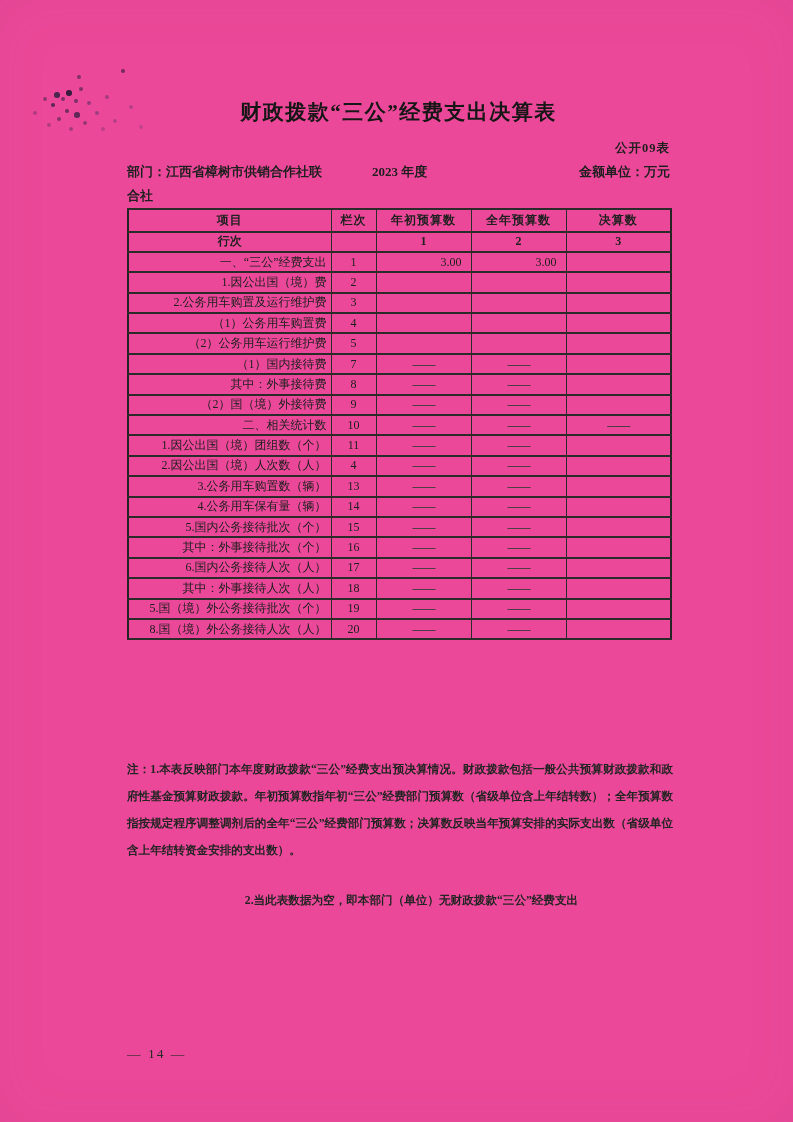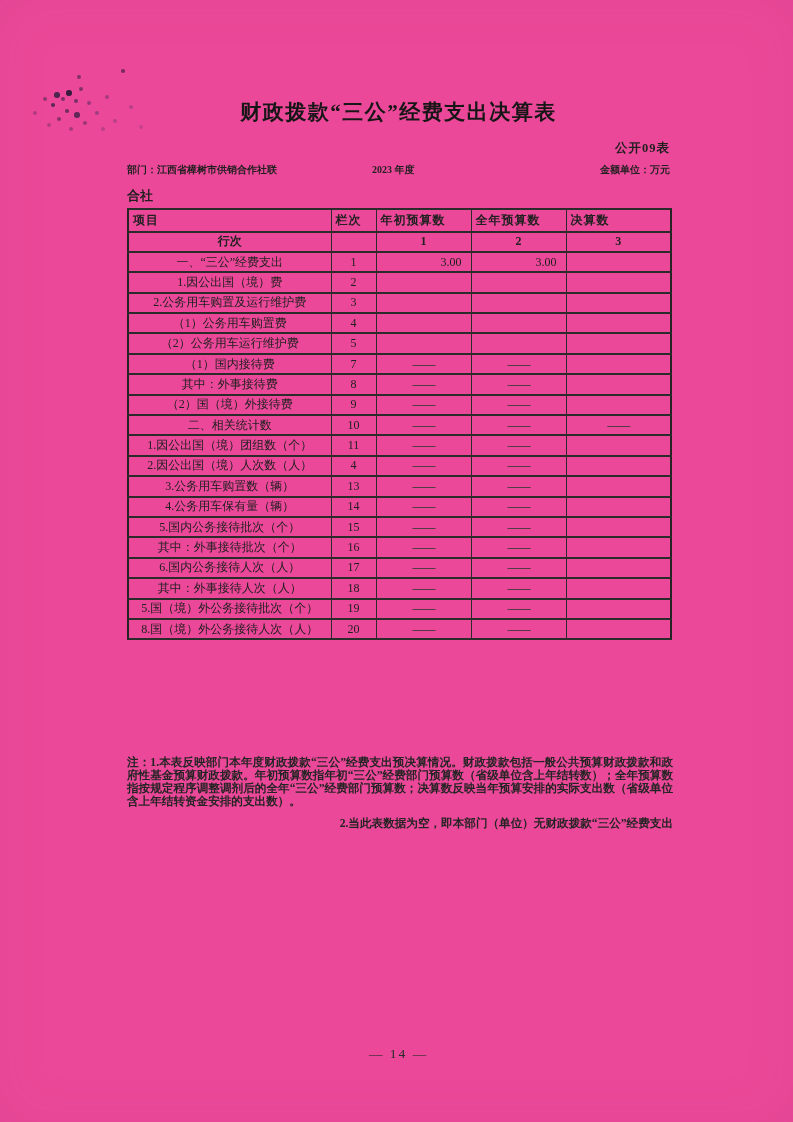--- a/index.html
+++ b/index.html
@@ -45,59 +45,59 @@
   .title {
     position: absolute; top: 98px; left: 127px; width: 543px;
     text-align: center;
     font-size: 21px; font-weight: bold; letter-spacing: 1.5px;
     color: #161616;
   }
   .form-code {
     position: absolute; top: 140px; left: 127px; width: 543px;
     text-align: right; font-size: 12.5px; font-weight: bold; letter-spacing: 1px;
   }
-  .meta-row { position: absolute; top: 163px; left: 127px; width: 543px; height: 18px; font-size: 10px; font-weight: bold; }
+  .meta-row { position: absolute; top: 163px; left: 127px; width: 543px; height: 18px; font-size: 13px; font-weight: bold; }
   .meta-dept { position: absolute; left: 0; top: 0; }
   .meta-year { position: absolute; left: 245px; top: 0; }
   .meta-unit { position: absolute; right: 0; top: 0; }
   .dept-wrap { position: absolute; top: 187px; left: 127px; font-size: 13px; font-weight: bold; }
 
   table.main {
     position: absolute; top: 208px; left: 127px;
     width: 543px; border-collapse: collapse; table-layout: fixed;
     font-size: 12px; color: #202020;
   }
   table.main th, table.main td {
     border-top: 2px solid #2b2b2b; border-bottom: 2px solid #2b2b2b;
     border-left: 1.5px solid #2b2b2b; border-right: 1.5px solid #2b2b2b;
     height: 20.4px; padding: 0 4px;
     font-weight: normal; overflow: hidden; white-space: nowrap;
   }
   table.main { border: 2.5px solid #242424; }
-  table.main thead th { text-align: left; font-weight: bold; height: 22.5px; letter-spacing: 1px; }
+  table.main thead th { text-align: center; font-weight: bold; height: 22.5px; letter-spacing: 1px; }
   tr.subheader td { text-align: center; font-weight: bold; margin-top: 12px; }
-  td.item-cell { text-align: center; }
+  td.item-cell { text-align: right; }
   td.line-cell { text-align: center; }
   td.value-cell { text-align: left; }
   td.value-cell.num { text-align: right; padding-right: 9px; }
   td.value-cell.dash { text-align: center; letter-spacing: -1px; color: #3c3c3c; font-weight: bold; }
   td.ind0 { padding-left: 4px; }
   td.ind1 { padding-left: 11px; }
   td.ind2 { padding-left: 25px; }
   td.ind3 { padding-left: 52px; }
 
   .notes {
     position: absolute; top: 756px; left: 127px; width: 546px;
-    font-size: 11.6px; line-height: 13px; font-weight: bold;
+    font-size: 11.6px; line-height: 27px; font-weight: bold;
     text-align: justify; color: #242424;
   }
-  .notes .note2 { margin-top: 9px; text-indent: 23px; text-align: right; }
+  .notes .note2 { margin-top: 23px; text-indent: 23px; text-align: center; }
   .page-number {
     position: absolute; top: 1046px; left: 127px; width: 543px;
-    text-align: center; font-size: 13.5px; letter-spacing: 2px; color: #2a2a2a;
+    font-size: 13.5px; letter-spacing: 2px; color: #2a2a2a;
   }
 </style>
 </head>
 <body>
 
 <div class="page">
   <div class="smudge"></div>
 
   <h1 class="title">财政拨款“三公”经费支出决算表</h1>
 

